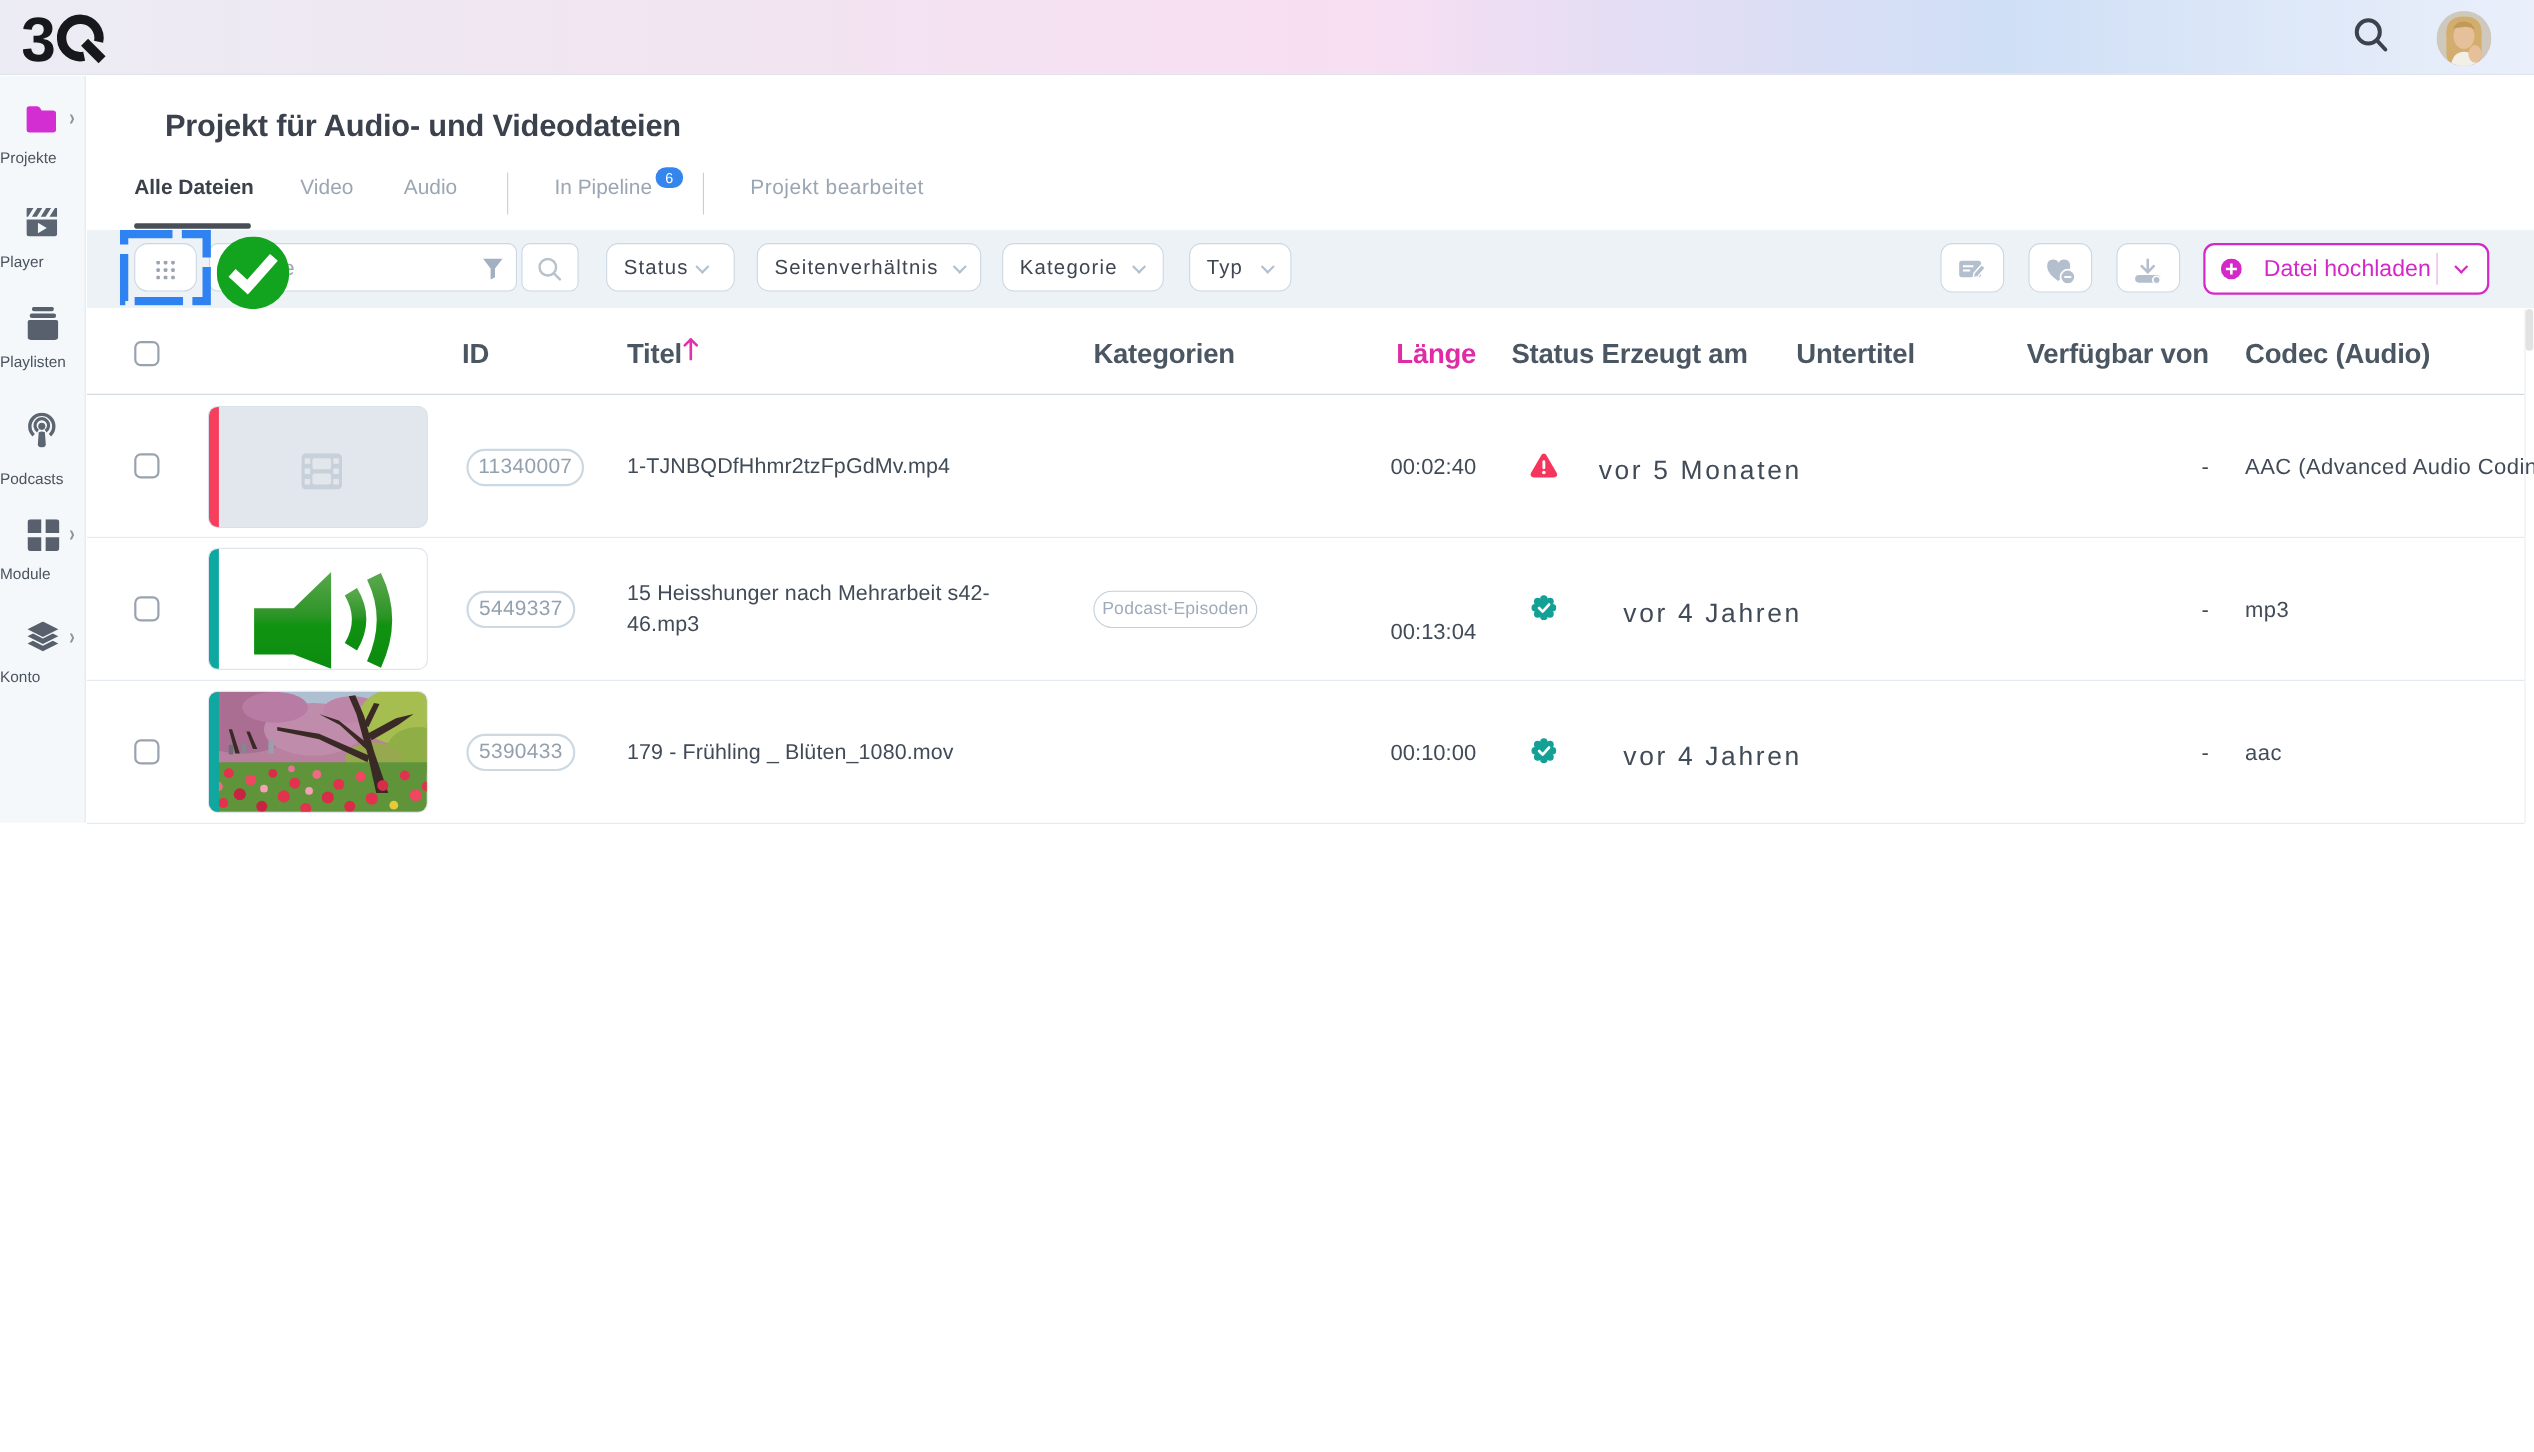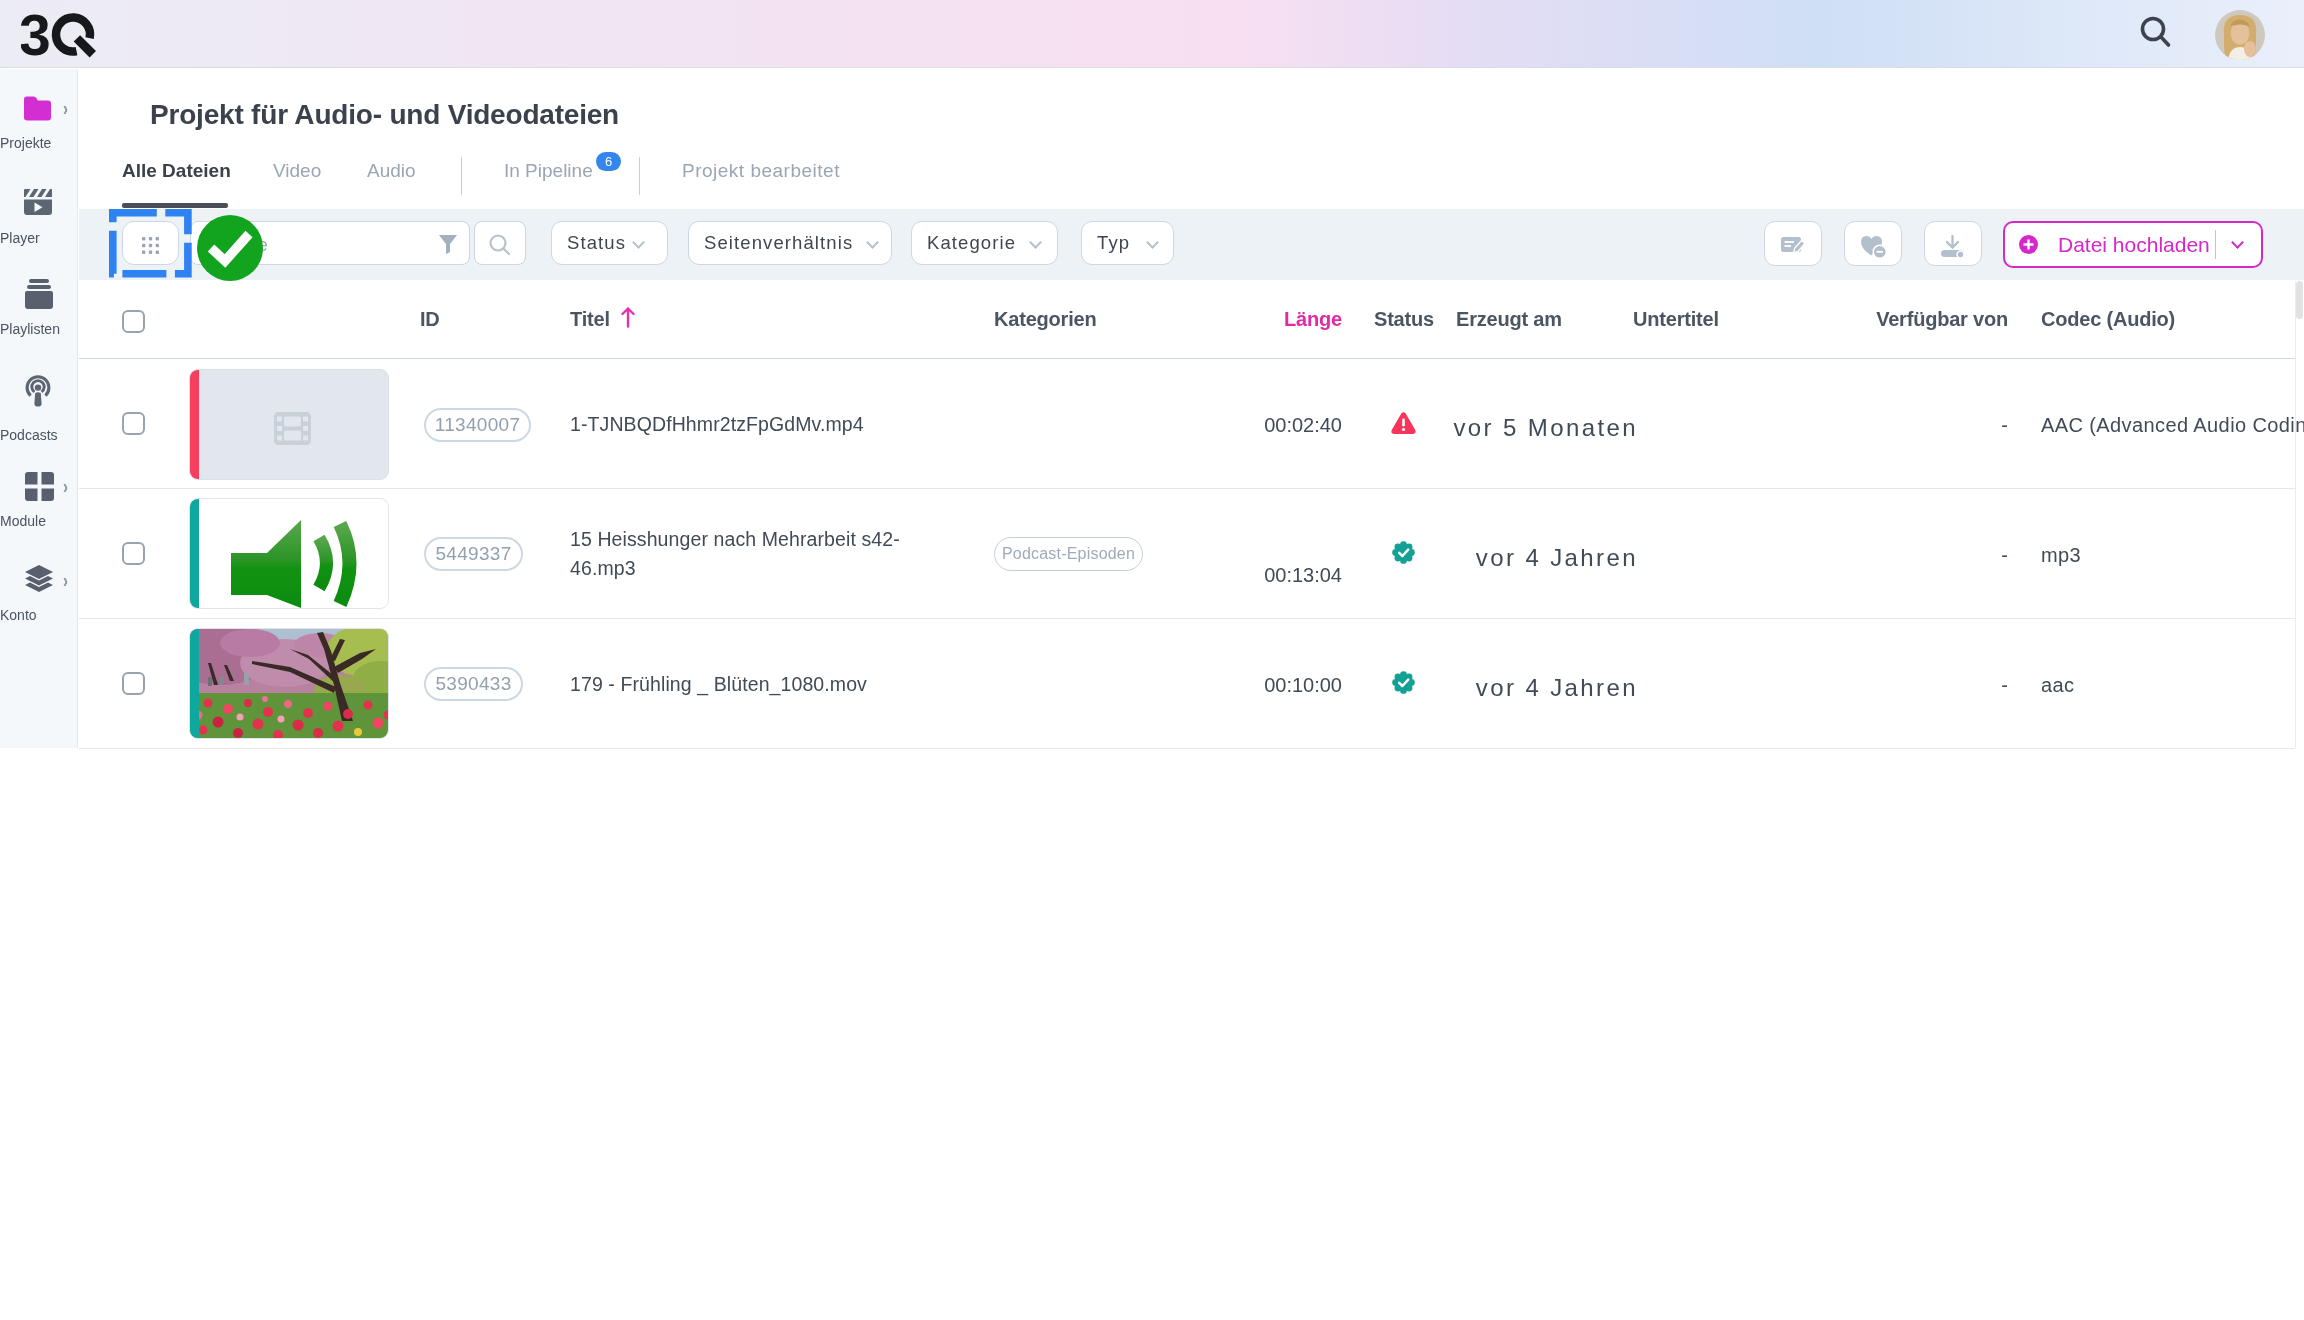--- a/index.html
+++ b/index.html
@@ -16,21 +16,21 @@
   
   #h1 { position:absolute; left:122px; top:99px; font-size:28px; font-weight:bold; color:#3b424d; letter-spacing:-0.2px;margin-left:28px; }
   .tab { position:absolute; top:160px; font-size:19px; color:#9aa6b3; }
   .tabdiv { position:absolute; top:157px; width:1px; height:38px; background:#c6ced8; }
   
   #filterbar { position:absolute; left:79px; top:209px; width:2225px; height:71px; background:#edf2f6; }
   .ctrl { position:absolute; top:221px; height:44px; background:#fff; border:1.5px solid #ccd7e3; border-radius:11px; }
   .dd { font-size:18.5px; color:#3f4652; line-height:41px; padding-left:15px; letter-spacing:1.1px; }
   .ddchev { position:absolute; top:238px; width:9px; height:9px; border-right:2px solid #b2c0ce; border-bottom:2px solid #b2c0ce; transform:rotate(45deg); }
   
-  .th { position:absolute; top:308px; font-size:20px; font-weight:bold; color:#4b5663; letter-spacing:-0.2px; }
+  .th { position:absolute; top:308px; font-size:25px; font-weight:bold; color:#4b5663; letter-spacing:-0.2px; }
   .row-line { position:absolute; left:79px; width:2216px; height:1px; background:#e1e8ee; }
   .cb { position:absolute; left:122px; width:23px; height:23px; border:2px solid #99a3ae; border-radius:6px; background:#fff; }
   .pill { position:absolute; left:424px; height:34px; border:2px solid #ccd8e2; border-radius:17px; color:#93a0ae; font-size:19px; text-align:center; line-height:30px; letter-spacing:0.3px; background:#fff; }
   .title { position:absolute; left:570px; font-size:19.5px; color:#414b57; letter-spacing:0.1px; }
   .len { position:absolute; width:120px; text-align:right; left:1222px; font-size:20px; color:#414b57; }
   .ago { position:absolute; width:200px; text-align:right; left:1438px; font-size:24px; color:#414b57; letter-spacing:2.4px; }
   .dash { position:absolute; width:100px; text-align:right; left:1908px; font-size:20px; color:#414b57; }
   .codec { position:absolute; left:2041px; font-size:20px; color:#414b57; letter-spacing:0.4px; white-space:nowrap; }
   .thumb { position:absolute; left:189px; width:200px; height:111px; border-radius:9px; overflow:hidden; }
 </style>

